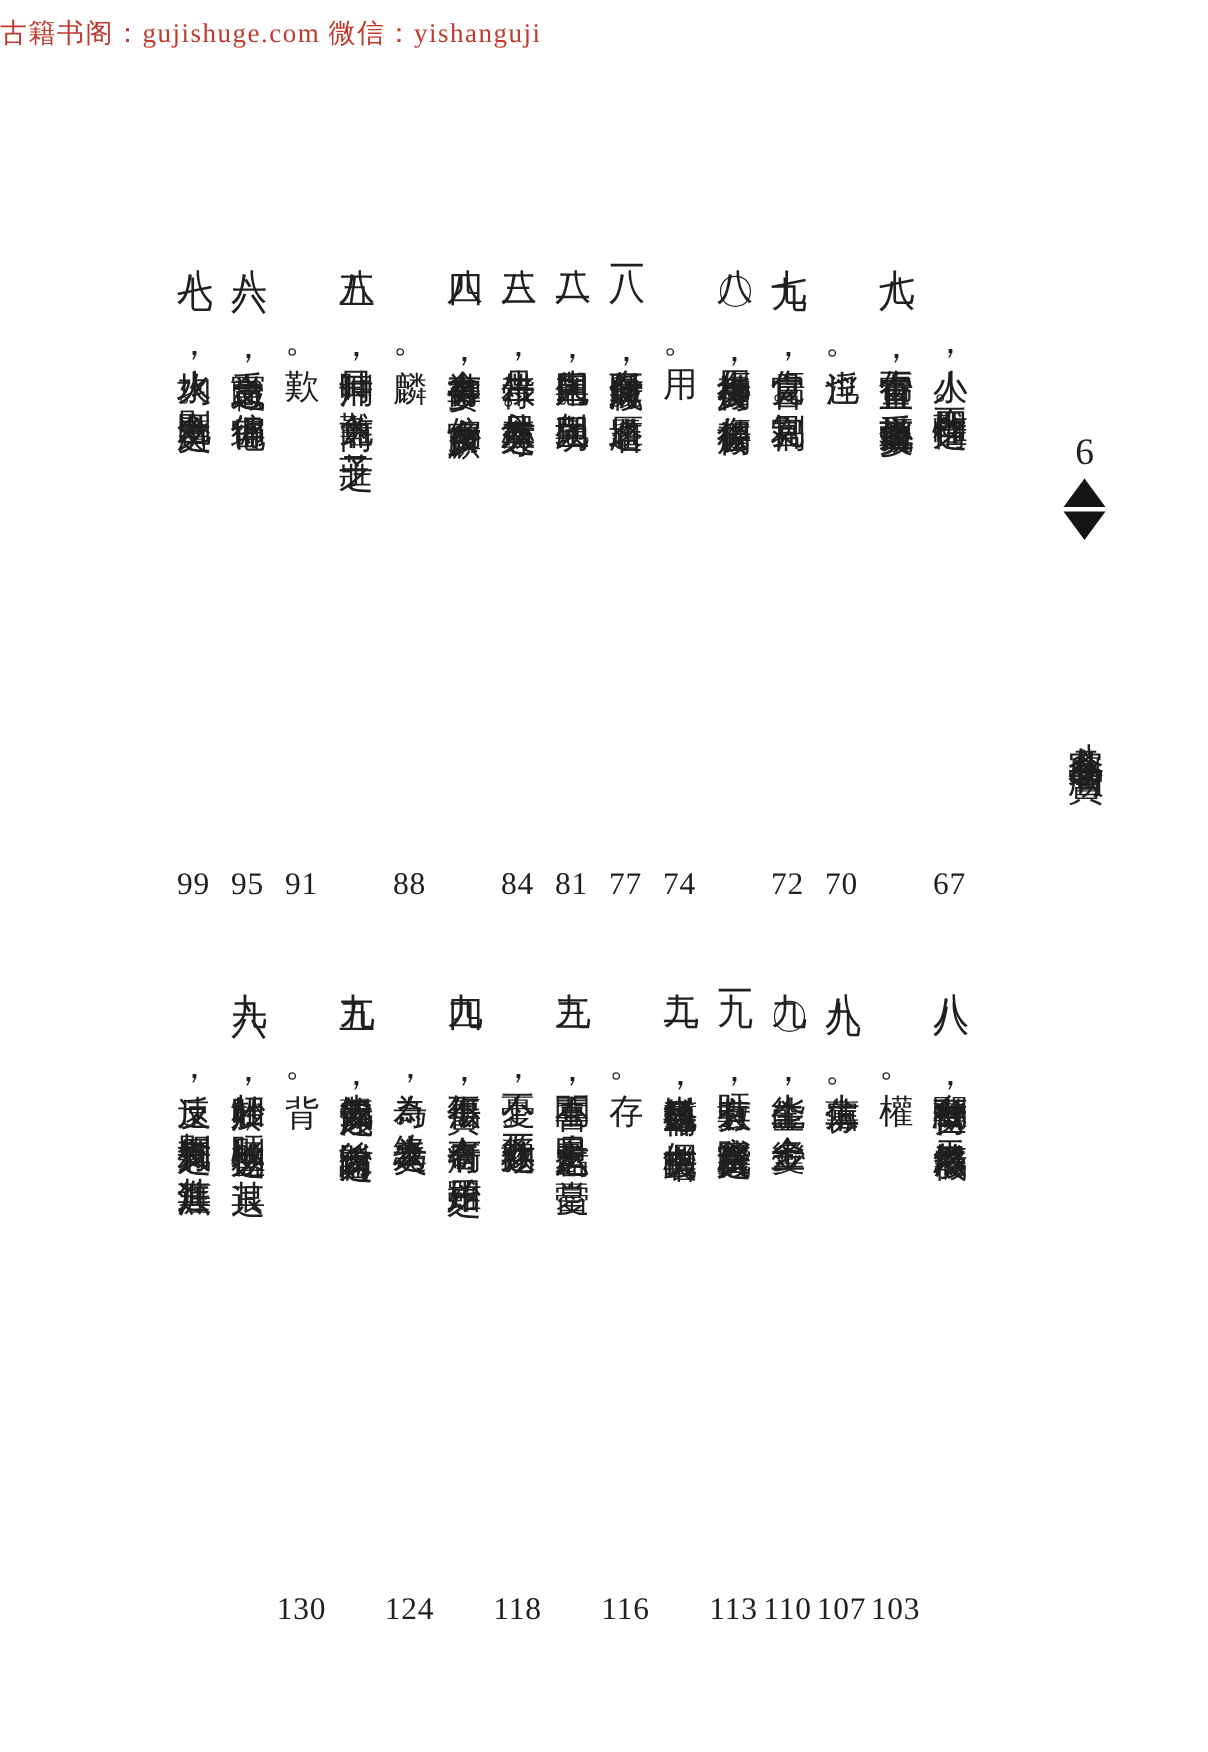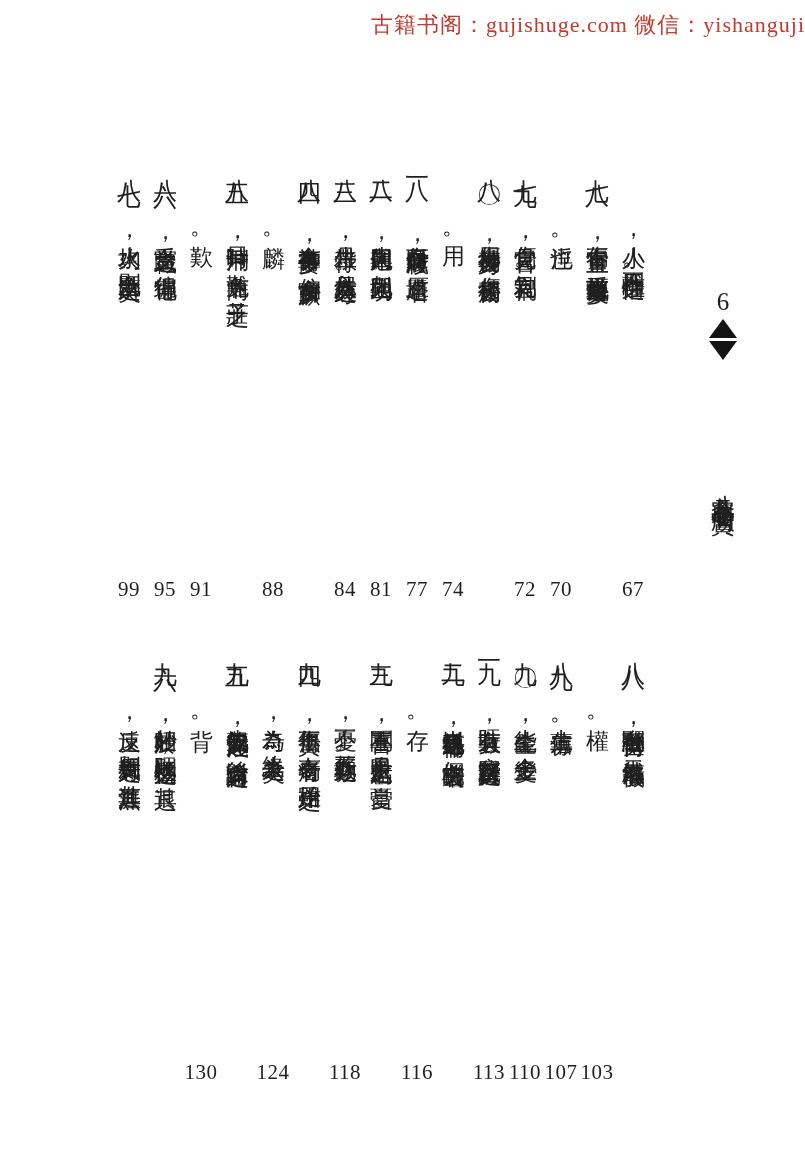--- a/index.html
+++ b/index.html
@@ -9,22 +9,22 @@
     position: relative;
     font-family: "Liberation Serif", "DejaVu Serif", serif;
     color: #1f1f1f;
     overflow: hidden;
   }
 
   
   .watermark {
     position: absolute;
     top: 10px; left: 0; right: 0;
-    text-align: right;
-    font-size: 22px;
+    text-align: left;
+    font-size: 18px;
     letter-spacing: 1px;
     color: var(--wm-red, #c0392b);
   }
 
   
   .margin-block {
     position: absolute;
     left: 701px; top: 288px;
     width: 44px;
     text-align: center;

